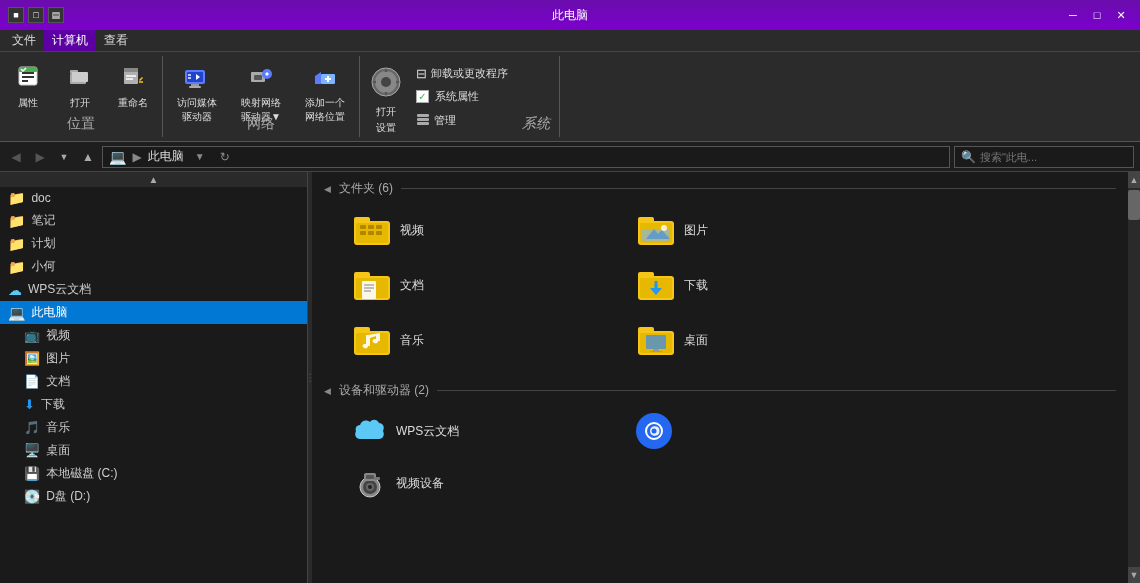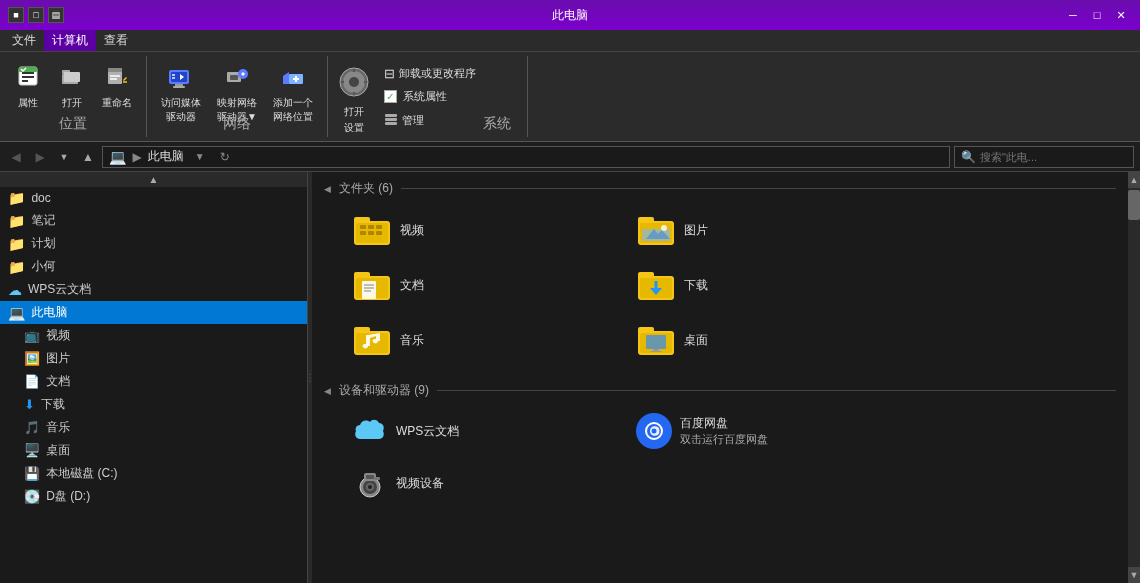--- a/index.html
+++ b/index.html
@@ -60,21 +60,21 @@
       position: relative;
     }
     .toolbar-group-label {
       position: absolute;
       bottom: 4px;
       font-size: 14px;
       color: #aaa;
     }
     .toolbar-items-row {
       display: flex;
-      gap: 4px;
+      gap: 12px;
       align-items: flex-end;
       padding-bottom: 18px;
     }
     .toolbar-btn {
       display: flex;
       flex-direction: column;
       align-items: center;
       gap: 2px;
       cursor: pointer;
       padding: 4px 6px;
@@ -390,21 +390,21 @@
         <span>
           <svg width="14" height="14" viewBox="0 0 14 14">
             <rect x="1" y="2" width="12" height="3" rx="1" fill="#aaa"></rect>
             <rect x="1" y="6" width="12" height="3" rx="1" fill="#aaa"></rect>
             <rect x="1" y="10" width="12" height="3" rx="1" fill="#aaa"></rect>
           </svg>
         </span>
         <span>管理</span>
       </div>
     </div>
-    <span class="toolbar-group-label" style="left:auto;right:16px;">系统</span>
+    <span class="toolbar-group-label" style="left:auto;right:9px;font-style:italic;">系统</span>
   </div>
 </div>
 
 <div class="addressbar">
   <button class="nav-btn disabled">◀</button>
   <button class="nav-btn disabled">▶</button>
   <button class="nav-btn" style="font-size:9px;">▼</button>
   <button class="nav-btn">▲</button>
   <div class="address-box">
     <span style="font-size:14px;">💻</span>
@@ -585,21 +585,21 @@
             <rect x="10" y="14" width="20" height="14" rx="1" fill="#4a90d9" opacity="0.8"></rect>
             <rect x="17" y="28" width="6" height="2" fill="#999"></rect>
             <rect x="14" y="30" width="12" height="1" rx="0.5" fill="#999"></rect>
           </svg>
         </span>
         <span>桌面</span>
       </div>
     </div>
 
     <div class="section-header">
-      <span>设备和驱动器 (9)</span>
+      <span>设备和驱动器 (2)</span>
     </div>
 
     <div class="devices-grid">
 
       <div class="device-item">
         <div class="device-icon cloud">
           <svg width="36" height="36" viewBox="0 0 36 36">
             <path d="M8 26 C4 26 2 22 4 18 C3 16 4 12 8 12 C9 8 14 6 18 9 C20 6 25 6 27 10 C31 10 33 14 31 18 C33 22 31 26 27 26 Z" fill="#5bc8f5"></path>
           </svg>
         </div>
@@ -609,24 +609,20 @@
       </div>
 
       <div class="device-item">
         <div style="width:36px;height:36px;background:#2468f2;border-radius:50%;display:flex;align-items:center;justify-content:center;">
           <svg width="24" height="24" viewBox="0 0 24 24">
 
             <circle cx="12" cy="12" r="8" fill="none" stroke="#fff" stroke-width="2"></circle>
             <path d="M8 12 C8 8 12 6 16 8 C18 10 18 14 16 16 C12 18 8 16 8 12Z" fill="#fff" opacity="0.9"></path>
             <circle cx="12" cy="12" r="2.5" fill="#2468f2"></circle>
           </svg>
-        </div>
-        <div class="device-label">
-          <span>百度网盘</span>
-          <span style="font-size:11px;color:#aaa;">双击运行百度网盘</span>
         </div>
       </div>
 
       <div class="device-item">
         <div class="device-icon camera">
           <svg width="36" height="36" viewBox="0 0 36 36">
             <circle cx="18" cy="22" r="10" fill="#888" stroke="#ccc" stroke-width="1"></circle>
             <circle cx="18" cy="22" r="7" fill="#444"></circle>
             <circle cx="18" cy="22" r="4" fill="#666"></circle>
             <circle cx="18" cy="22" r="2" fill="#222"></circle>

